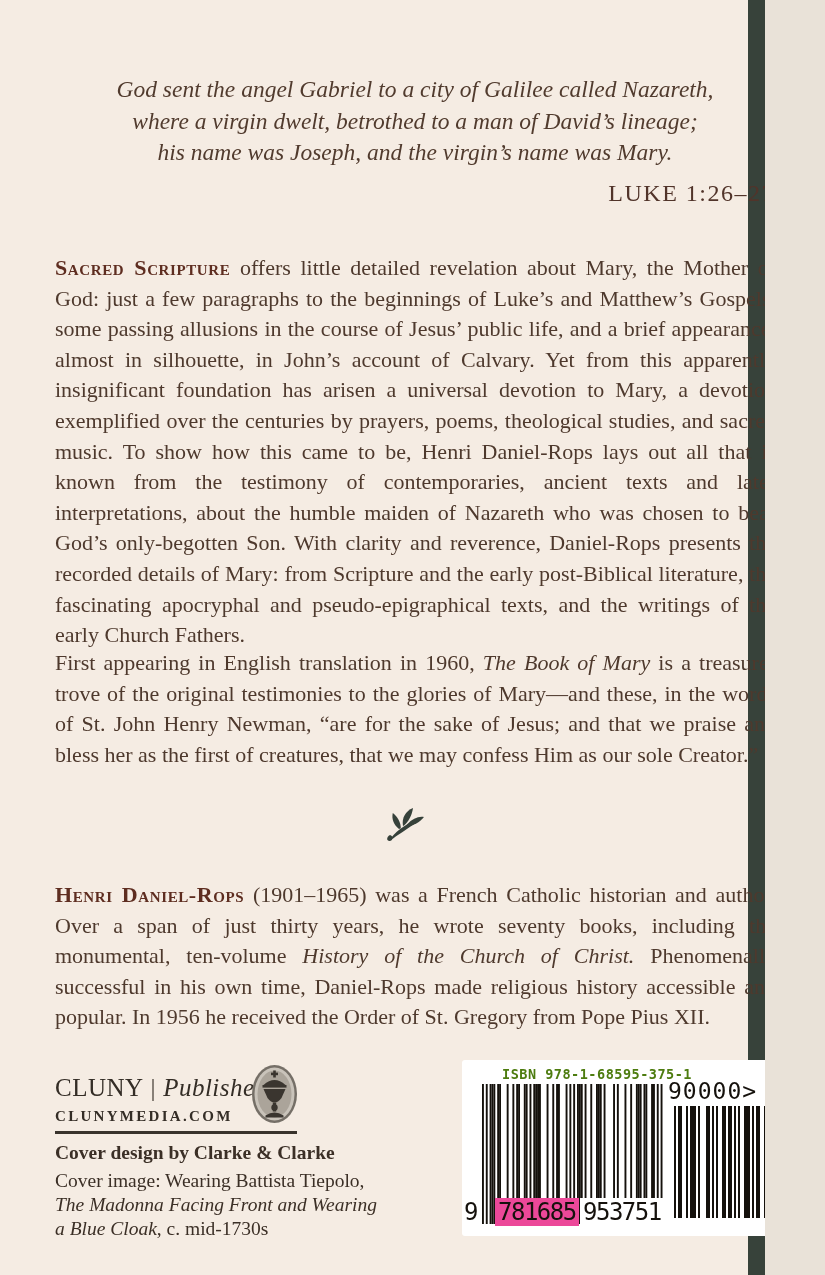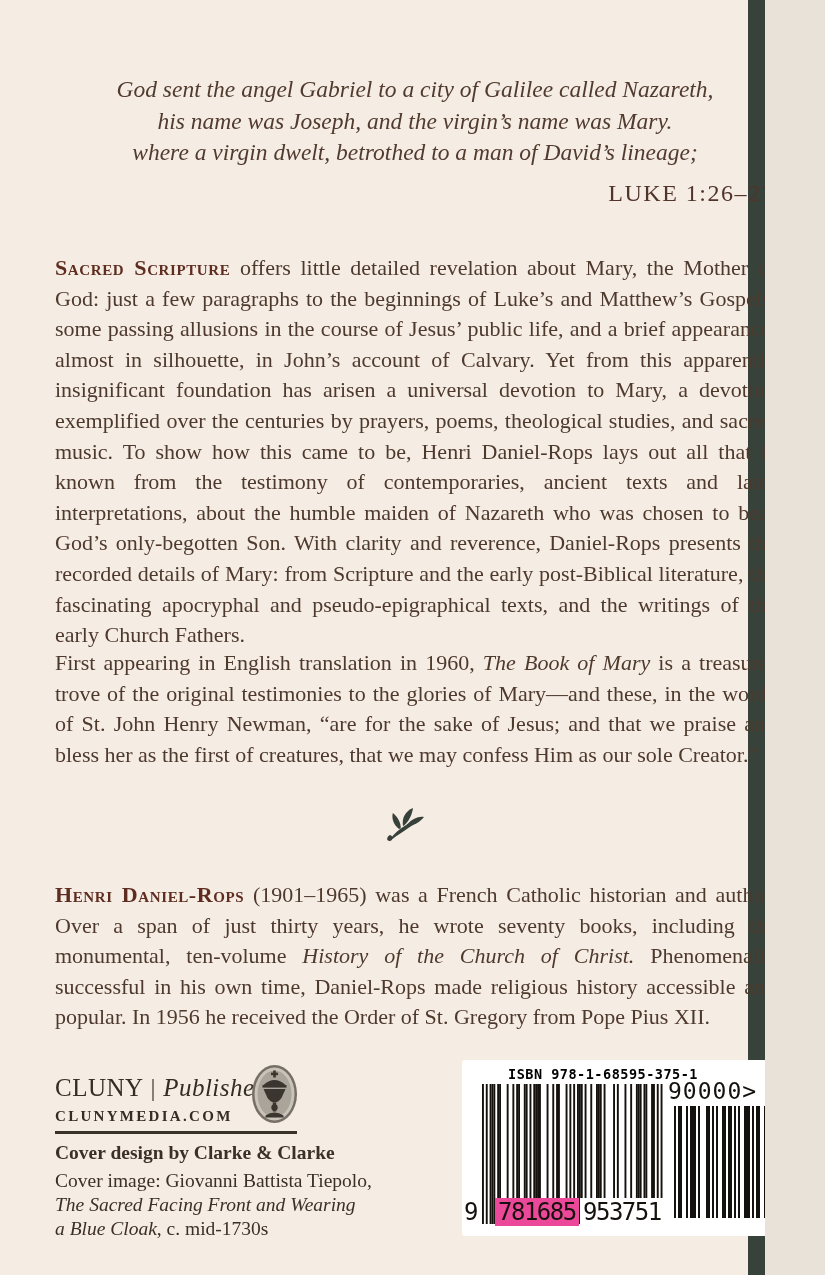--- a/index.html
+++ b/index.html
@@ -57,23 +57,23 @@
   .pub-logo{position:absolute;left:251px;top:1064px;}
   .credits{position:absolute;left:55px;top:1141px;width:400px;
     font-size:19.5px;line-height:24px;color:#3b2f26;}
   .credits .gap{margin-bottom:4px;font-weight:bold;}
   
   .barcode-box{
     position:absolute;left:462px;top:1060px;width:318px;height:176px;
     background:#ffffff;border-radius:3px;
   }
   .isbn-label{
-    position:absolute;left:16px;top:6px;width:250px;text-align:center;
+    position:absolute;left:10px;top:6px;width:250px;text-align:center;
     font-family:"DejaVu Sans Mono","Liberation Mono",monospace;
-    font-size:13.5px;letter-spacing:0.5px;color:#000000;font-weight:bold;
+    font-size:13.5px;letter-spacing:0.5px;color:#4d7c0f;font-weight:bold;
   }
   .barcode-svg{position:absolute;}
   .barcode-svg rect{fill:#15110c;}
   #main-barcode{left:20px;top:24px;}
   #addon-barcode{left:210px;top:46px;}
   .bc-digits{
     position:absolute;top:138px;
     font-family:"DejaVu Sans Mono","Liberation Mono",monospace;
     font-size:24px;letter-spacing:-1.5px;color:#15110c;
   }
@@ -88,22 +88,22 @@
 </style>
 </head>
 <body>
 
 <div class="page">
 
   <div class="spine-strip"></div>
 
   <div class="quote-block">
     <div>God sent the angel Gabriel to a city of Galilee called Nazareth,</div>
+    <div>where a virgin dwelt, betrothed to a man of David’s lineage;</div>
     <div>his name was Joseph, and the virgin’s name was Mary.</div>
-    <div>where a virgin dwelt, betrothed to a man of David’s lineage;</div>
     <div class="quote-attribution">LUKE 1:26–27</div>
   </div>
 
   <p class="body-para para1"><span class="smallcaps-lead">Sacred Scripture</span><span> offers little detailed revelation about Mary, the Mother of God: just a few paragraphs to the beginnings of Luke’s and Matthew’s Gospels, some passing allusions in the course of Jesus’ public life, and a brief appearance, almost in silhouette, in John’s account of Calvary. Yet from this apparently insignificant foundation has arisen a universal devotion to Mary, a devotion exemplified over the centuries by prayers, poems, theological studies, and sacred music. To show how this came to be, Henri Daniel-Rops lays out all that is known from the testimony of contemporaries, ancient texts and later interpretations, about the humble maiden of Nazareth who was chosen to bear God’s only-begotten Son. With clarity and reverence, Daniel-Rops presents the recorded details of Mary: from Scripture and the early post-Biblical literature, the fascinating apocryphal and pseudo-epigraphical texts, and the writings of the early Church Fathers.</span></p>
 
   <p class="body-para para2"><span>First appearing in English translation in 1960, </span><span class="italic">The Book of Mary</span><span> is a treasure-trove of the original testimonies to the glories of Mary—and these, in the words of St. John Henry Newman, “are for the sake of Jesus; and that we praise and bless her as the first of creatures, that we may confess Him as our sole Creator.”</span></p>
 
   <div class="fleuron-wrap">
     <svg width="42" height="36" viewBox="0 0 42 36">
       <g fill="#36413a">
@@ -138,22 +138,22 @@
         <circle cx="23.5" cy="43.5" r="3.2"></circle>
         <path d="M14.5,51.5 Q23.5,45.5 32.5,51.5 L32.5,53.5 L14.5,53.5 Z"></path>
       </g>
     </svg>
   </div>
 
   <div class="pub-rule"></div>
 
   <div class="credits">
     <div class="gap">Cover design by Clarke &amp; Clarke</div>
-    <div>Cover image: Giovanni Battista Tiepolo,</div>
-    <div class="italic">The Sacred Facing Front and Wearing</div>
+    <div>Cover image: Wearing Battista Tiepolo,</div>
+    <div class="italic">The Madonna Facing Front and Wearing</div>
     <div><span class="italic">a Blue Cloak</span><span>, c. mid-1730s</span></div>
   </div>
 
   <div class="barcode-box">
     <div class="isbn-label">ISBN 978-1-68595-375-1</div>
     <svg id="main-barcode" class="barcode-svg" width="181" height="140">
         <rect x="0.00" y="0" width="1.9" height="140"></rect>
         <rect x="3.80" y="0" width="1.9" height="140"></rect>
         <rect x="7.60" y="0" width="1.9" height="140"></rect>
         <rect x="9.50" y="0" width="1.9" height="140"></rect>

